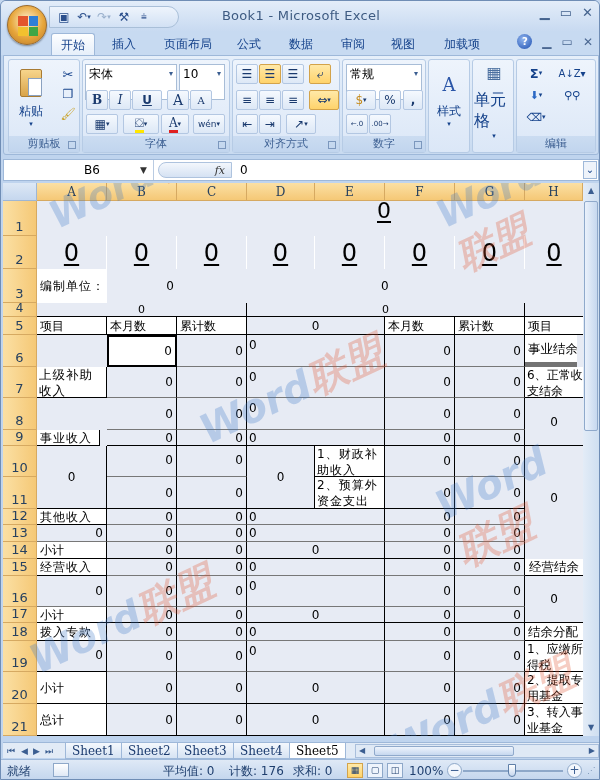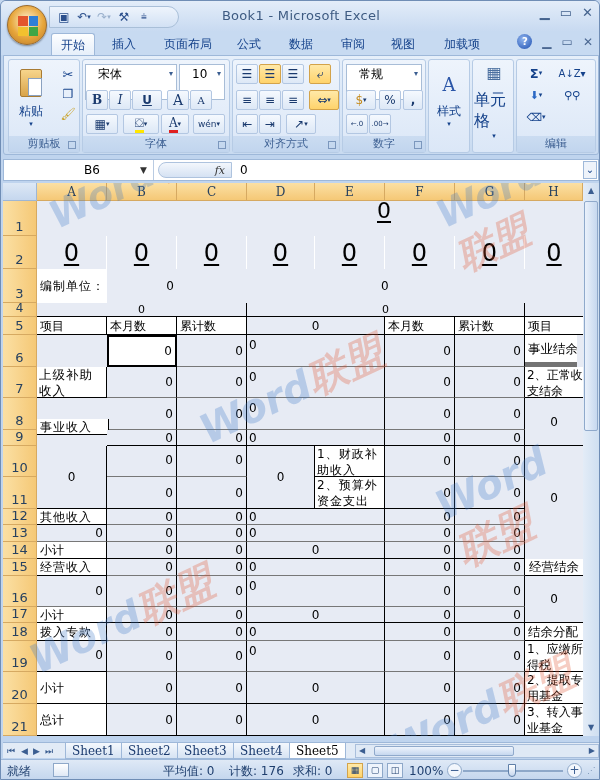--- a/index.html
+++ b/index.html
@@ -19,21 +19,21 @@
 .tab{position:absolute;top:2px;height:22px;line-height:22px;font-size:12px;color:#15428b;text-align:center}
 .tab.active{background:linear-gradient(#fdfeff,#e6effa);border:1px solid #9eb8d9;border-bottom:none;border-radius:3px 3px 0 0}
 #tab-ctrls{position:absolute;right:8px;top:3px;display:flex;gap:10px;align-items:center;font-size:12px;color:#4a6791}
 .help{width:15px;height:15px;border-radius:50%;background:radial-gradient(circle at 40% 35%,#8fb4ee,#1e4fb0);color:#fff;font-size:10px;font-weight:bold;text-align:center;line-height:15px}
 
 #ribbon{position:absolute;left:2px;top:54px;width:596px;height:100px;background:linear-gradient(#e6effa 0%,#d7e5f6 60%,#c8daf0 100%);border:1px solid #9eb8d9;border-radius:0 0 3px 3px}
 .group{position:absolute;top:3px;height:94px;border:1px solid #b6cbe5;border-radius:3px;background:linear-gradient(#eef4fc,#dbe7f7)}
 .glabel{position:absolute;left:0;right:0;bottom:0;height:16px;line-height:16px;text-align:center;font-size:11px;color:#3b5e91;background:linear-gradient(#cbdcf1,#c1d5ee)}
 .launcher{position:absolute;right:3px;bottom:3px;width:8px;height:8px;border:1px solid #7b97bd;font-size:6px}
 .btn{position:absolute;display:flex;align-items:center;justify-content:center;font-size:11px;color:#15428b}
-.box{position:absolute;background:#fff;border:1px solid #a8bdd7;height:36px;font-size:12px;color:#000;line-height:18px;padding-left:12px}
+.box{position:absolute;background:#fff;border:1px solid #a8bdd7;height:36px;font-size:12px;color:#000;line-height:18px;padding-left:3px}
 .dd{position:absolute;right:3px;top:0;font-size:8px;color:#3b5e91}
 .sbtn{position:absolute;height:20px;border:1px solid #b3c7e2;border-radius:2px;background:linear-gradient(#f5f9fe,#dde8f6);display:flex;align-items:center;justify-content:center;font-size:12px;color:#1a3a6e}
 .sbtn.on{background:linear-gradient(#ffe9a8,#ffd36b);border-color:#d3a34a}
 
 #fbar{position:absolute;left:2px;top:158px;width:596px;height:22px;background:#fff;border:1px solid #9eb8d9}
 #namebox{position:absolute;left:0;top:0;width:150px;height:20px;border-right:1px solid #b9cbe2;padding-left:80px;line-height:20px;color:#000;font-size:12px}
 #namebox .arr{position:absolute;right:6px;top:0;font-size:9px;color:#333}
 #fx-area{position:absolute;left:154px;top:2px;width:74px;height:16px;border-radius:8px 0 0 8px;background:linear-gradient(#f3f7fc,#d5e2f3);border:1px solid #aec3de}
 #fx{position:absolute;right:6px;top:0;font-style:italic;font-family:"DejaVu Serif",serif;font-size:11px;color:#333;line-height:15px}
 #formula{position:absolute;left:236px;top:0;line-height:20px;color:#000;font-size:12px}
@@ -336,30 +336,30 @@
       <div class="cell c-gray r" style="left:382px;top:152px;width:70px;height:32px;border-right:1px solid #000;border-bottom:1px solid #777">0</div>
       <div class="cell c-gray r" style="left:452px;top:152px;width:70px;height:32px;border-right:1px solid #000;border-bottom:1px solid #777">0</div>
       <div class="cell c-white l" style="left:522px;top:152px;width:52px;height:32px;border-bottom:5px solid #737373;font-size:12.5px">事业结余</div>
 
       <div class="cell c-white wrap" style="left:34px;top:184px;width:70px;height:31px;border-right:1px solid #000;border-bottom:1px solid #000">上级补助收入</div>
       <div class="cell c-gray r" style="left:104px;top:184px;width:70px;height:31px;border-right:1px solid #000;border-bottom:1px solid #777">0</div>
       <div class="cell c-gray r" style="left:174px;top:184px;width:70px;height:31px;border-right:1px solid #000;border-bottom:1px solid #777">0</div>
       <div class="cell c-gray" style="left:244px;top:184px;width:138px;height:31px;border-right:1px solid #000;border-bottom:1px solid #777;padding-left:2px;padding-top:2px">0</div>
       <div class="cell c-gray r" style="left:382px;top:184px;width:70px;height:31px;border-right:1px solid #000;border-bottom:1px solid #777">0</div>
       <div class="cell c-gray r" style="left:452px;top:184px;width:70px;height:31px;border-right:1px solid #000;border-bottom:1px solid #777">0</div>
-      <div class="cell c-white wrap" style="left:522px;top:184px;width:58px;height:31px;border-bottom:1px solid #000;font-size:12px;letter-spacing:0">2、正常收支结余</div>
+      <div class="cell c-white wrap" style="left:522px;top:184px;width:58px;height:31px;border-bottom:1px solid #000;font-size:12px;letter-spacing:0">6、正常收支结余</div>
 
       <div class="cell c-gray r" style="left:104px;top:215px;width:70px;height:32px;border-right:1px solid #000;border-bottom:1px solid #777">0</div>
       <div class="cell c-gray r" style="left:174px;top:215px;width:70px;height:32px;border-right:1px solid #000;border-bottom:1px solid #777">0</div>
       <div class="cell c-gray" style="left:244px;top:215px;width:138px;height:32px;border-right:1px solid #000;border-bottom:1px solid #777;padding-left:2px;padding-top:2px">0</div>
       <div class="cell c-gray r" style="left:382px;top:215px;width:70px;height:32px;border-right:1px solid #000;border-bottom:1px solid #777">0</div>
       <div class="cell c-gray r" style="left:452px;top:215px;width:70px;height:32px;border-right:1px solid #000;border-bottom:1px solid #777">0</div>
       <div class="cell c-gray c" style="left:522px;top:215px;width:58px;height:48px;border-bottom:1px solid #000">0</div>
 
-      <div class="cell c-white l" style="left:34px;top:236px;width:72px;height:16px;border-right:1px solid #000;border-bottom:1px solid #000;letter-spacing:1px">事业收入</div>
+      <div class="cell c-white l" style="left:34px;top:247px;width:63px;height:16px;border-right:1px solid #000;border-bottom:1px solid #000;letter-spacing:1px">事业收入</div>
       <div class="cell c-gray r" style="left:104px;top:247px;width:70px;height:16px;border-right:1px solid #000;border-bottom:1px solid #000">0</div>
       <div class="cell c-gray r" style="left:174px;top:247px;width:70px;height:16px;border-right:1px solid #000;border-bottom:1px solid #000">0</div>
       <div class="cell c-gray l" style="left:244px;top:247px;width:138px;height:16px;border-right:1px solid #000;border-bottom:1px solid #000;padding-left:2px">0</div>
       <div class="cell c-gray r" style="left:382px;top:247px;width:70px;height:16px;border-right:1px solid #000;border-bottom:1px solid #000">0</div>
       <div class="cell c-gray r" style="left:452px;top:247px;width:70px;height:16px;border-right:1px solid #000;border-bottom:1px solid #000">0</div>
 
       <div class="cell c-gray c" style="left:34px;top:263px;width:70px;height:63px;border-right:1px solid #000;border-bottom:1px solid #000">0</div>
       <div class="cell c-gray r" style="left:104px;top:263px;width:70px;height:31px;border-right:1px solid #000;border-bottom:1px solid #777;align-items:flex-start;padding-top:6px">0</div>
       <div class="cell c-gray r" style="left:174px;top:263px;width:70px;height:31px;border-right:1px solid #000;border-bottom:1px solid #777;align-items:flex-start;padding-top:6px">0</div>
       <div class="cell c-gray c" style="left:244px;top:263px;width:68px;height:63px;border-right:1px solid #000;border-bottom:1px solid #000">0</div>

